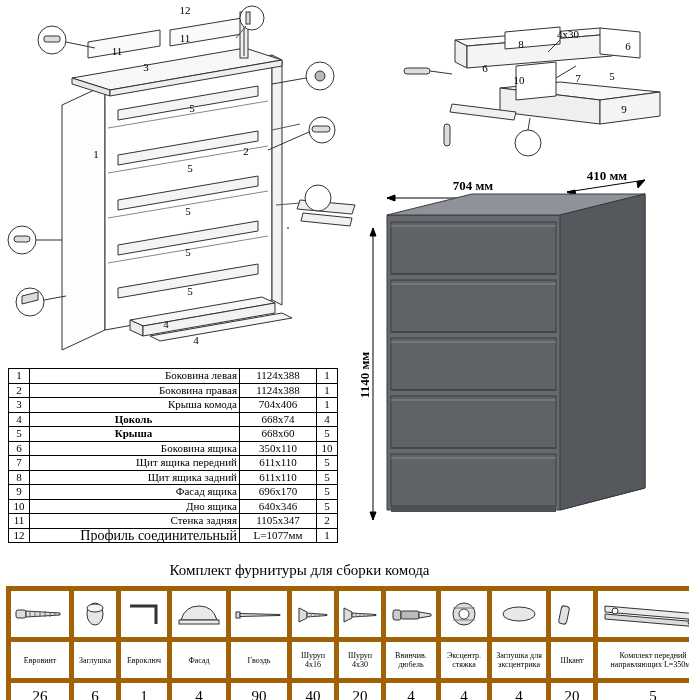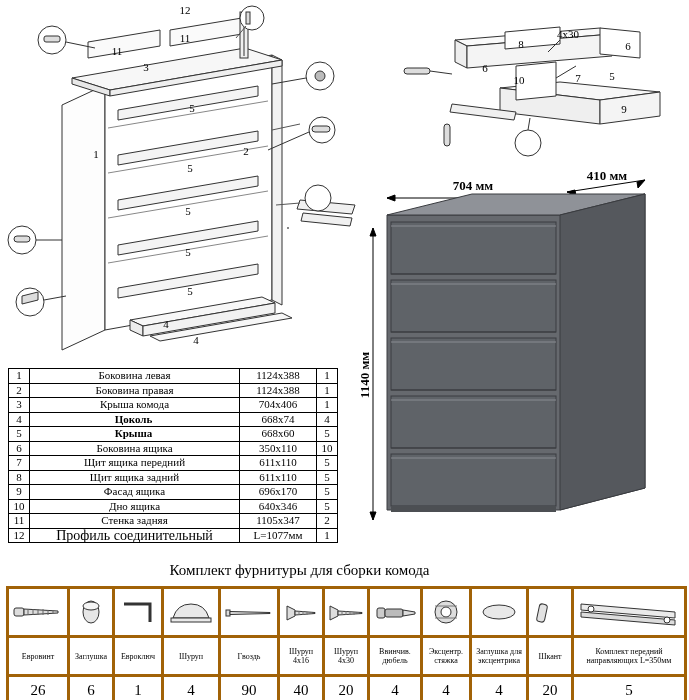--- a/index.html
+++ b/index.html
@@ -6,32 +6,32 @@
   body{width:689px;height:700px;position:relative;font-family:"Liberation Serif",serif;color:#000;}
   .page{position:absolute;left:0;top:0;width:689px;height:700px;overflow:hidden;}
 
   
   .draw-svg{position:absolute;left:0;top:0;}
 
   
   .parts-table{position:absolute;left:8px;top:368px;width:330px;border-collapse:collapse;font-size:11px;}
   .parts-table td{border:1px solid #000;padding:0 2px;height:13.5px;line-height:13px;}
   .pt-num{width:16px;text-align:center;}
-  .pt-name{text-align:center;padding-left:4px;}
+  .pt-name{text-align:right;padding-left:4px;}
   .pt-name.center{text-align:center;padding-left:0;font-weight:bold;}
   .pt-dim{width:72px;text-align:center;}
   .pt-qty{width:16px;text-align:center;}
 
   
   .cab-wrap{position:absolute;left:355px;top:170px;width:330px;height:390px;}
 
   
   .hw-title{position:absolute;left:0;top:562px;width:599px;text-align:center;font-size:15px;}
   .hw-table{position:absolute;left:6px;top:586px;width:677px;border-collapse:collapse;}
-  .hw-table td{border:3px solid #a16207;text-align:center;vertical-align:middle;}
+  .hw-table td{border:5px solid #a16207;text-align:center;vertical-align:middle;}
   .hw-pic{height:44px;}
   .hw-lbl{height:34px;font-size:8px;line-height:9px;padding:1px;}
   .hw-qty{height:24px;font-size:15px;}
 
   svg{display:block;}
   text{font-family:"Liberation Serif",serif;}
 </style>
 </head>
 <body>
 
@@ -408,21 +408,21 @@
           <circle cx="16" cy="17" r="3" fill="#fff"></circle>
           <circle cx="92" cy="28" r="3" fill="#fff"></circle>
         </g>
             </svg>
       </td>
     </tr>
     <tr>
       <td class="hw-lbl">Евровинт</td>
       <td class="hw-lbl">Заглушка</td>
       <td class="hw-lbl">Евроключ</td>
-      <td class="hw-lbl">Шуруп</td>
+      <td class="hw-lbl">Фасад</td>
       <td class="hw-lbl">Гвоздь</td>
       <td class="hw-lbl">Шуруп 4х16</td>
       <td class="hw-lbl">Шуруп 4х30</td>
       <td class="hw-lbl">Ввинчив. дюбель</td>
       <td class="hw-lbl">Эксцентр. стяжка</td>
       <td class="hw-lbl">Заглушка для эксцентрика</td>
       <td class="hw-lbl">Шкант</td>
       <td class="hw-lbl">Комплект передний направляющих L=350мм</td>
     </tr>
     <tr>

